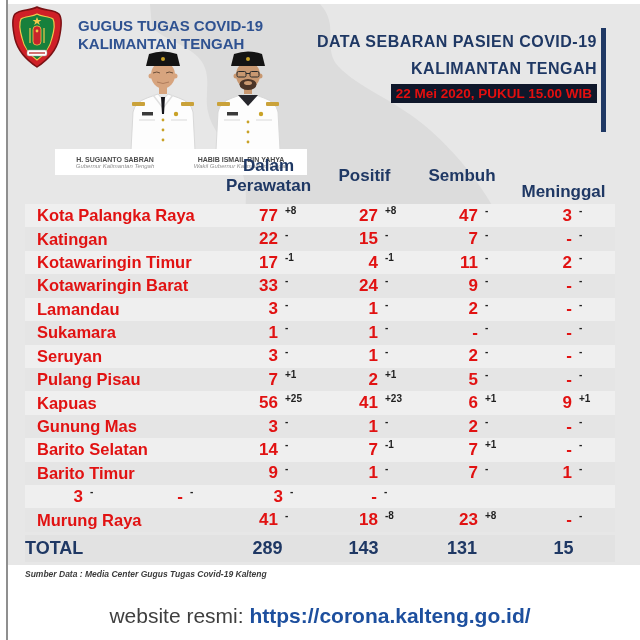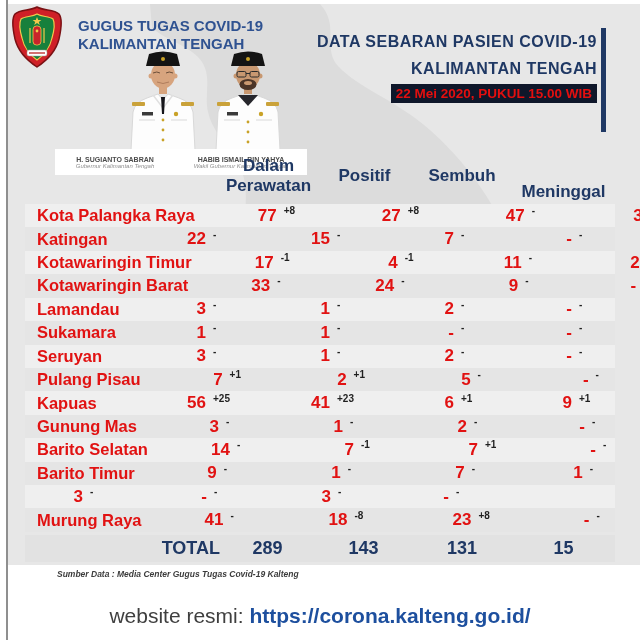--- a/index.html
+++ b/index.html
@@ -29,41 +29,41 @@
              font-size:13.5px;padding:2px 5px;}
   .title-bar{position:absolute;left:601px;top:28px;width:5px;height:104px;background:#1f3864;}
 
   
   .thead{position:absolute;left:25px;top:150px;width:590px;height:52px;display:flex;align-items:center;}
   .th-spacer{width:195px;}
   .th{font-size:17px;font-weight:bold;color:#1f3864;text-align:center;line-height:20px;}
   .thc0{width:95px;} .thc1{width:97px;} .thc2{width:100px;} .thc3{width:103px;margin-top:32px;}
 
   .tbody{position:absolute;left:25px;top:204px;width:590px;}
-  .trow{display:flex;height:23.43px;align-items:center;gap:24px;}
+  .trow{display:flex;height:23.43px;align-items:center;}
   .trow.g{background:#efefef;} .trow.w{background:#e5e5e5;}
   .tname{width:195px;padding-left:12px;box-sizing:border-box;font-size:16.5px;font-weight:bold;
          color:#e11212;white-space:nowrap;}
   .tcell{display:flex;height:100%;align-items:center;}
   .c0{width:95px;} .c1{width:97px;} .c2{width:100px;} .c3{width:103px;}
   .num{display:inline-block;text-align:right;font-size:17px;font-weight:bold;color:#e11212;}
   .c0 .num{width:58px;} .c1 .num{width:63px;} .c2 .num{width:66px;} .c3 .num{width:60px;}
   .delta{display:inline-block;font-size:10px;font-weight:bold;color:#1f1f1f;
          padding-left:7px;transform:translateY(-5px);}
   .c0 .delta{width:30px;} .c1 .delta{width:27px;} .c2 .delta{width:27px;} .c3 .delta{width:36px;}
 
   .trow-total{position:absolute;left:25px;top:535px;width:590px;height:27px;background:#e2e2e2;
               display:flex;align-items:center;}
-  .total-label{width:195px;text-align:right;font-size:18px;font-weight:bold;color:#1f3864;}
+  .total-label{width:195px;text-align:left;font-size:18px;font-weight:bold;color:#1f3864;}
   .total-val{text-align:center;font-size:18px;font-weight:bold;color:#1f3864;}
   .tv0{width:95px;} .tv1{width:97px;} .tv2{width:100px;} .tv3{width:103px;}
 
   
   .source-line{position:absolute;left:25px;top:569px;font-size:8.5px;font-weight:bold;
-               font-style:italic;color:#3c3c3c;margin-left:32px;}
+               font-style:italic;color:#3c3c3c;}
   .website-line{position:absolute;left:0;top:604px;width:640px;text-align:center;font-size:21px;}
   .website-label{color:#3f3f3f;}
   .website-url{color:#1d4f9e;font-weight:bold;}
 </style>
 </head>
 <body>
 
 <div class="canvas">
   <div class="poster-bg"></div>
 

